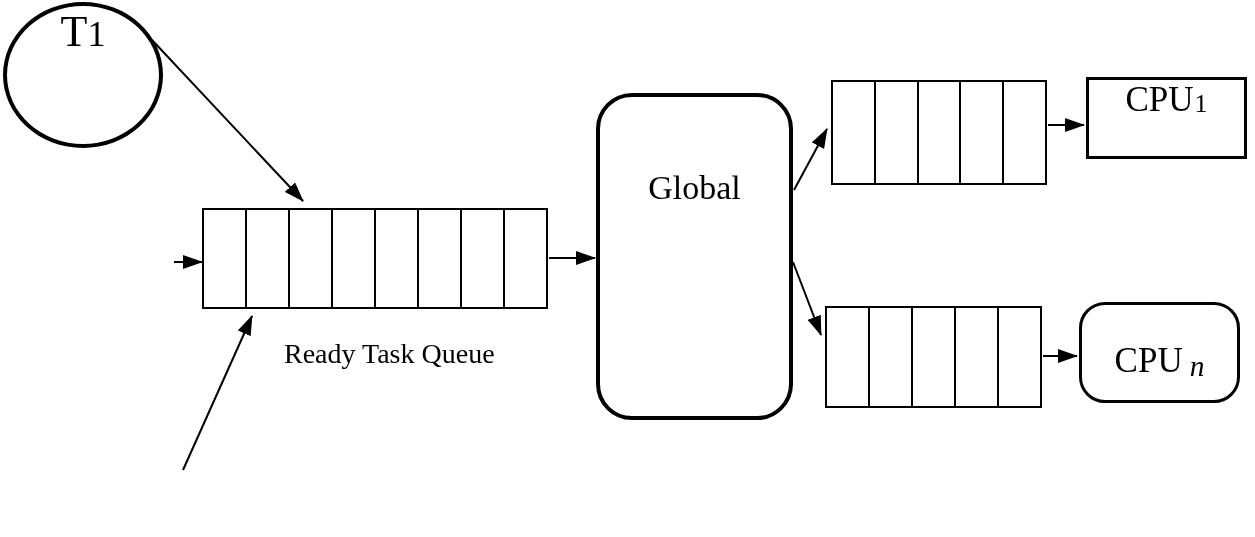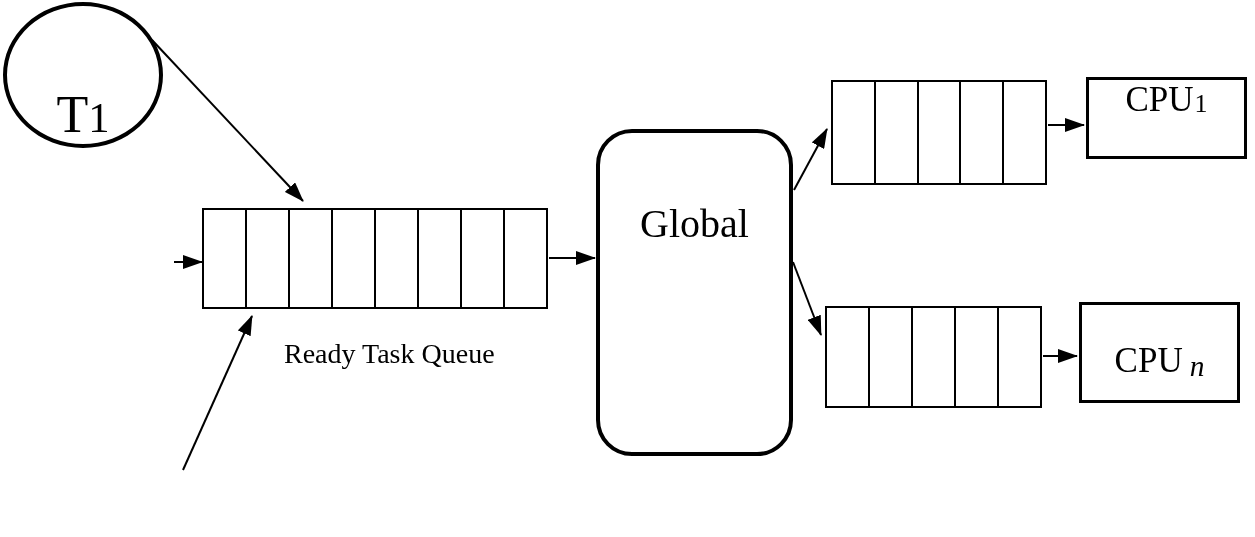--- a/index.html
+++ b/index.html
@@ -18,23 +18,23 @@
     width: 1255px; height: 537px;
     pointer-events: none;
   }
   .node { position: absolute; box-sizing: border-box; background: #ffffff; }
 
   
   .task {
     border: 4px solid #000;
     border-radius: 50%;
     display: flex;
-    align-items: flex-end;
+    align-items: flex-start;
     justify-content: center;
-    font-size: 52px;
+    font-size: 44px;
   }
   #task-t1 { left: 3px;  top: 2px;   width: 160px; height: 146px; }
   #task-t2 { left: 23px; top: 192px; width: 150px; height: 148px; }
   #task-tn { left: 22px; top: 390px; width: 160px; height: 143px; }
   .task-sub { font-size: 0.82em; }
 
   
   .queue {
     border: 2px solid #000;
     display: flex;
@@ -57,36 +57,35 @@
   
   #scheduler {
     left: 596px; top: 93px;
     width: 197px; height: 327px;
     border: 4px solid #000;
     border-radius: 36px;
     display: flex;
     flex-direction: column;
     align-items: center;
     padding-top: 58px;
-    font-size: 40px;
+    font-size: 34px;
     line-height: 66px;
     text-align: center;
-    margin-top: 36px;
   }
 
   
   .cpu {
     border: 3px solid #000;
     display: flex;
     justify-content: center;
     font-size: 35px;
     white-space: nowrap;
   }
   #cpu1 { left: 1086px; top: 77px;  width: 161px; height: 82px;  align-items: flex-start; padding-bottom: 4px; }
-  #cpun { left: 1079px; top: 302px; width: 161px; height: 101px; align-items: center; padding-top: 16px; box-sizing: border-box; }
+  #cpun { left: 1079px; top: 302px; width: 161px; height: 101px; align-items: center; padding-top: 16px; box-sizing: border-box; border-radius: 26px; }
   .cpu-sub   { font-size: 0.74em; position: relative; top: 0.04em; margin-left: 1px; }
   .cpu-sub-n { font-size: 0.84em; font-style: italic; position: relative; top: 0.14em; margin-left: 7px; }
 </style>
 </head>
 <body>
 
 <div id="canvas">
 
   <svg id="arrows" viewBox="0 0 1255 537" xmlns="http://www.w3.org/2000/svg">
     <defs>

